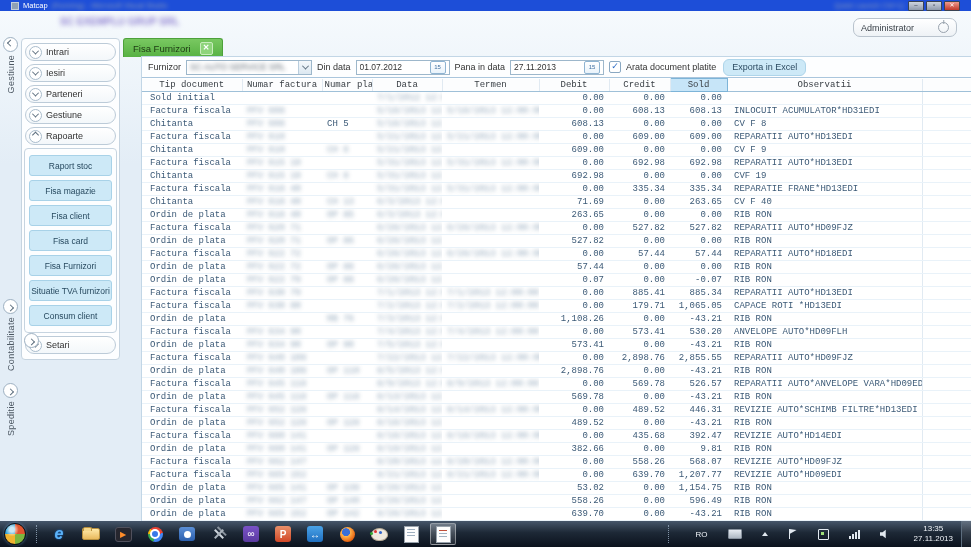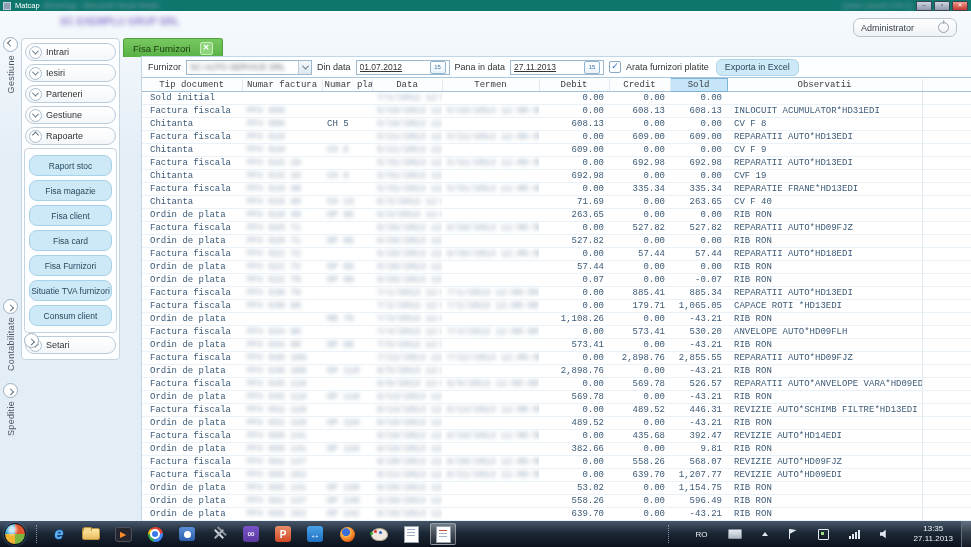--- a/index.html
+++ b/index.html
@@ -2,22 +2,22 @@
 <html><head>
 <meta charset="utf-8">
 <style>
   html,body{margin:0;padding:0;}
   body{width:971px;height:547px;position:relative;overflow:hidden;
        font-family:"Liberation Sans",sans-serif;background:#e7eff7;
        -webkit-user-select:none;}
   .screen{position:absolute;inset:0;}
 
   
-  .titlebar{position:absolute;top:0;left:0;right:0;height:11px;background:#0f766e;
-            display:flex;align-items:center;gap:4px;padding:0 3px;font-size:7.5px;color:#c9ced8;}
+  .titlebar{position:absolute;top:0;left:0;right:0;height:11px;background:#1d4ed8;
+            display:flex;align-items:center;gap:4px;padding:0 11px;font-size:7.5px;color:#c9ced8;}
   .t-ico{width:6px;height:6px;background:#8fa0b5;border:1px solid #c3cdda;flex:0 0 auto;}
   .t-title{color:#fff;}
   .t-red{color:#9aa5b6;}
   .titlebar .spacer{flex:1;}
   .winbtns{display:flex;gap:2px;}
   .wb{width:14px;height:8px;border:1px solid #394353;border-radius:1px;
       background:linear-gradient(#cdd5e0,#8e9aab);color:#1c2430;font-size:6px;line-height:7px;text-align:center;}
   .wb.close{background:linear-gradient(#ef9a8b,#c0392b);color:#fff;}
 
   .redact{filter:blur(2px);opacity:.85;}
@@ -46,21 +46,21 @@
 
   
   .sidebar{position:absolute;left:21px;top:27px;width:99px;background:#fdfeff;
            border:1px solid #c6d4e0;border-radius:4px;padding:3px 2px 2px;box-sizing:border-box;}
   .sb-pill{height:16px;margin:1px 1px 3px;border:1px solid #bccbd8;border-radius:9px;
            background:linear-gradient(#ffffff,#f3f7fa);display:flex;align-items:center;gap:4px;
            padding:0 3px;font-size:9px;color:#333;}
   .chev-circle{width:11px;height:11px;border:1px solid #a9bccc;border-radius:50%;background:#fff;
                display:flex;align-items:center;justify-content:center;flex:0 0 auto;}
   .sb-group{border:1px solid #c6d4e0;border-radius:4px;margin:0 0 3px;padding:2px 2px;}
-  .sb-btn{height:19px;margin:4px 2px;background:#cde9f7;border:1px solid #a8d2e8;border-radius:8px;
+  .sb-btn{height:19px;margin:4px 2px;background:#cde9f7;border:1px solid #a8d2e8;border-radius:3px;
           display:flex;align-items:center;justify-content:center;font-size:8.5px;color:#27495f;
           white-space:nowrap;overflow:hidden;}
   .sb-expand{position:absolute;left:24px;top:322px;}
 
   
   .tab{position:absolute;left:123px;top:27px;height:19px;box-sizing:border-box;
        background:linear-gradient(#79c861,#57b143);border:1px solid #4da13a;border-bottom:none;
        border-radius:3px 3px 0 0;display:flex;align-items:center;gap:9px;padding:0 9px;
        font-size:9.5px;color:#1d3a14;}
   .tab-close{width:11px;height:11px;background:#8ed47b;border:1px solid #c8ecbc;border-radius:2px;
@@ -69,21 +69,21 @@
   
   .panel{position:absolute;left:141px;top:45px;width:905px;height:465px;box-sizing:border-box;
          background:#fff;border:1px solid #c2d6e6;}
   .toolbar{height:20px;display:flex;align-items:center;gap:5px;padding:0 6px;font-size:9px;color:#333;
            background:#fdfeff;}
   .inputbox{height:13px;border:1px solid #9db7cb;background:#fff;display:flex;align-items:center;
             font-size:8.5px;color:#44505c;padding:0 3px;box-sizing:content-box;}
   .combo{width:118px;justify-content:space-between;}
   .dd-btn{width:12px;height:13px;margin:-1px -3px -1px 0;border-left:1px solid #b9cddd;
           background:linear-gradient(#f4f8fb,#dce8f1);display:flex;align-items:center;justify-content:center;}
-  .dateval{width:68px;border:none;height:12px;font-size:8.5px;color:#333;font-family:"Liberation Sans",sans-serif;padding:0;outline:none;text-decoration:underline;}
+  .dateval{width:68px;border:none;height:12px;font-size:8.5px;color:#333;font-family:"Liberation Sans",sans-serif;padding:0;outline:none;}
   .cal{width:14px;height:11px;border:1px solid #8fb4d2;border-radius:2px;margin-left:2px;
        background:linear-gradient(#ffffff,#e9f3fb);font-size:6px;color:#3f6f9f;
        display:flex;align-items:center;justify-content:center;}
   .cal::before{content:"15";}
   .chk{width:10px;height:10px;border:1px solid #8aa8c2;border-radius:2px;background:#fff;
        font-size:9px;line-height:9px;text-align:center;color:#2d6cc4;}
   .chk::before{content:"✓";}
   .export-btn{height:15px;background:#cde9f7;border:1px solid #aed5ea;border-radius:6px;
               font-size:9px;color:#2c4a61;display:flex;align-items:center;padding:0 8px;margin-left:2px;}
 
@@ -281,21 +281,21 @@
         <span class="inputbox">
           <input class="dateval" value="01.07.2012" style="">
           <span class="cal"></span>
         </span>
         <span>Pana in data</span>
         <span class="inputbox">
           <input class="dateval" value="27.11.2013" style="">
           <span class="cal"></span>
         </span>
         <span class="chk"></span>
-        <span>Arata furnizori platite</span>
+        <span>Arata document platite</span>
         <span class="export-btn">Exporta in Excel</span>
       </div>
 
       <div class="gridwrap">
         <table class="grid">
           <colgroup>
             <col style="width:100px">
               <col style="width:80px">
               <col style="width:50px">
             <col style="width:70px">

